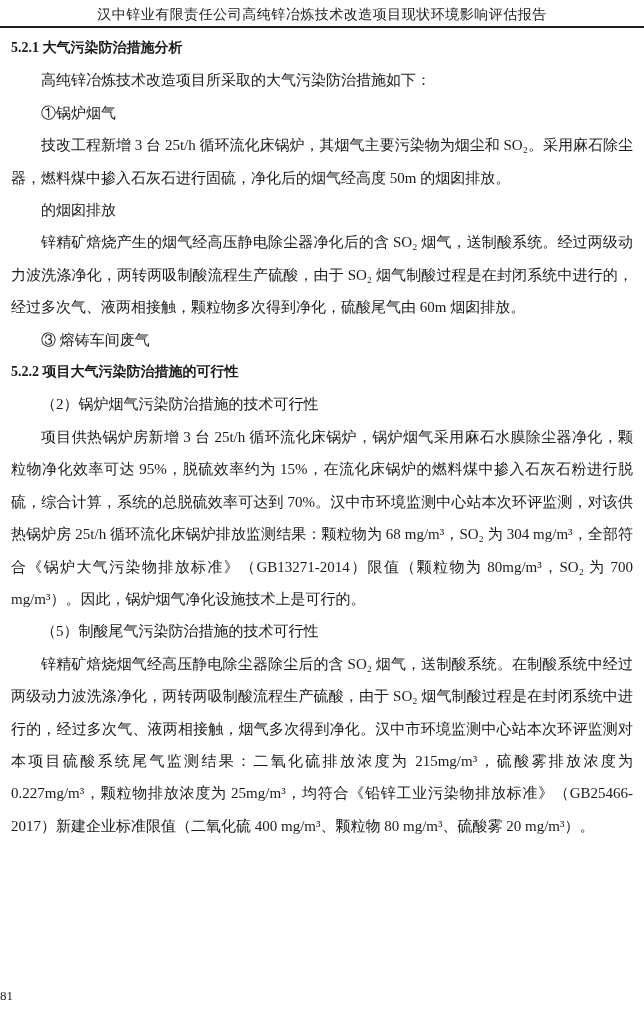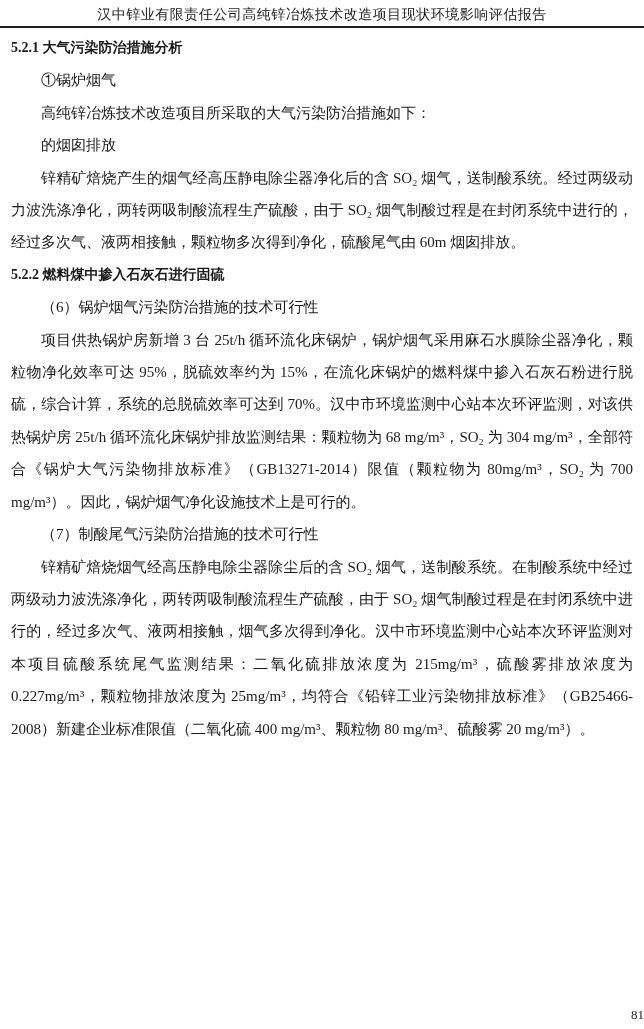--- a/index.html
+++ b/index.html
@@ -42,61 +42,63 @@
     margin: 0;
     line-height: 32.4px;
     text-align: left;
   }
   .content p {
     margin: 0;
     text-indent: 2em;
   }
   .page-footer {
     position: absolute;
-    bottom: 6px;
+    bottom: 25px;
     left: 0;
     width: 100%;
-    text-align: right;
+    text-align: left;
     font-size: 13px;
     color: #1c1c1c;
   }
 </style>
 </head>
 <body>
 
 <div class="page">
 
   <div class="running-head">汉中锌业有限责任公司高纯锌冶炼技术改造项目现状环境影响评估报告</div>
 
   <hr class="head-rule">
 
   <div class="content">
 
     <h2>5.2.1 大气污染防治措施分析</h2>
 
+    <p>高纯锌冶炼技术改造项目所采取的大气污染防治措施如下：</p>
+
     <p>①锅炉烟气</p>
 
-    <p>高纯锌冶炼技术改造项目所采取的大气污染防治措施如下：</p>
-
+    <p>技改工程新增 3 台 25t/h 循环流化床锅炉，其烟气主要污染物为烟尘和 SO₂。采用麻石除尘器，燃料煤中掺入石灰石进行固硫，净化后的烟气经高度 50m 的烟囱排放。</p>
 
     <p>的烟囱排放</p>
 
     <p>锌精矿焙烧产生的烟气经高压静电除尘器净化后的含 SO₂ 烟气，送制酸系统。经过两级动力波洗涤净化，两转两吸制酸流程生产硫酸，由于 SO₂ 烟气制酸过程是在封闭系统中进行的，经过多次气、液两相接触，颗粒物多次得到净化，硫酸尾气由 60m 烟囱排放。</p>
 
+    <p>③ 熔铸车间废气</p>
 
 
-    <h2>5.2.2 燃料煤中掺入石灰石进行固硫</h2>
+    <h2>5.2.2 项目大气污染防治措施的可行性</h2>
 
-    <p>（6）锅炉烟气污染防治措施的技术可行性</p>
+    <p>（2）锅炉烟气污染防治措施的技术可行性</p>
 
     <p>项目供热锅炉房新增 3 台 25t/h 循环流化床锅炉，锅炉烟气采用麻石水膜除尘器净化，颗粒物净化效率可达 95%，脱硫效率约为 15%，在流化床锅炉的燃料煤中掺入石灰石粉进行脱硫，综合计算，系统的总脱硫效率可达到 70%。汉中市环境监测中心站本次环评监测，对该供热锅炉房 25t/h 循环流化床锅炉排放监测结果：颗粒物为 68 mg/m³，SO₂ 为 304 mg/m³，全部符合《锅炉大气污染物排放标准》（GB13271-2014）限值（颗粒物为 80mg/m³，SO₂ 为 700 mg/m³）。因此，锅炉烟气净化设施技术上是可行的。</p>
 
-    <p>（7）制酸尾气污染防治措施的技术可行性</p>
+    <p>（5）制酸尾气污染防治措施的技术可行性</p>
 
-    <p>锌精矿焙烧烟气经高压静电除尘器除尘后的含 SO₂ 烟气，送制酸系统。在制酸系统中经过两级动力波洗涤净化，两转两吸制酸流程生产硫酸，由于 SO₂ 烟气制酸过程是在封闭系统中进行的，经过多次气、液两相接触，烟气多次得到净化。汉中市环境监测中心站本次环评监测对本项目硫酸系统尾气监测结果：二氧化硫排放浓度为 215mg/m³，硫酸雾排放浓度为 0.227mg/m³，颗粒物排放浓度为 25mg/m³，均符合《铅锌工业污染物排放标准》（GB25466-2008）新建企业标准限值（二氧化硫 400 mg/m³、颗粒物 80 mg/m³、硫酸雾 20 mg/m³）。</p>
+    <p>锌精矿焙烧烟气经高压静电除尘器除尘后的含 SO₂ 烟气，送制酸系统。在制酸系统中经过两级动力波洗涤净化，两转两吸制酸流程生产硫酸，由于 SO₂ 烟气制酸过程是在封闭系统中进行的，经过多次气、液两相接触，烟气多次得到净化。汉中市环境监测中心站本次环评监测对本项目硫酸系统尾气监测结果：二氧化硫排放浓度为 215mg/m³，硫酸雾排放浓度为 0.227mg/m³，颗粒物排放浓度为 25mg/m³，均符合《铅锌工业污染物排放标准》（GB25466-2017）新建企业标准限值（二氧化硫 400 mg/m³、颗粒物 80 mg/m³、硫酸雾 20 mg/m³）。</p>
 
   </div>
 
   <div class="page-footer">
     <span>81</span>
   </div>
 
 </div>
 
 </body></html>

